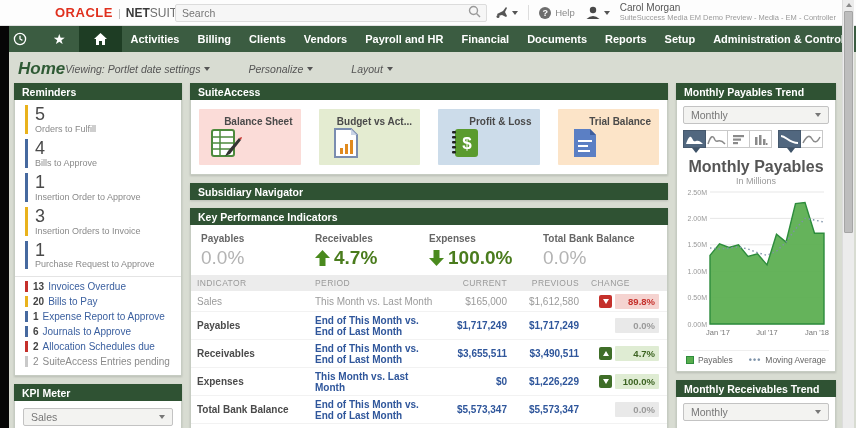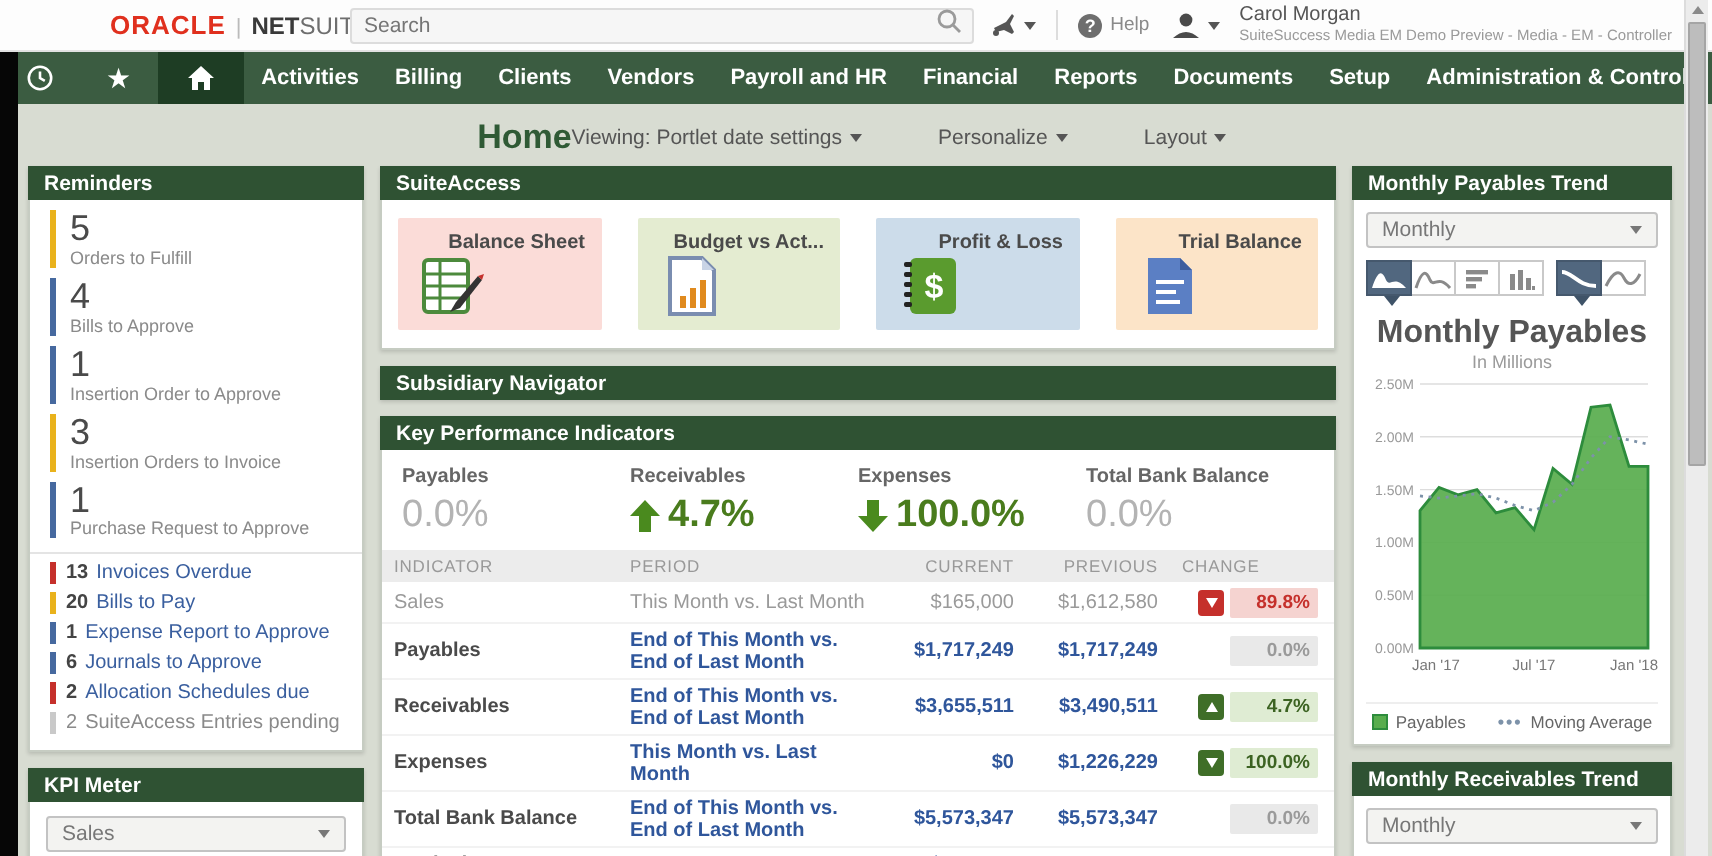--- a/index.html
+++ b/index.html
@@ -31,21 +31,21 @@
   .navbar { height:26px; background:#3b5c41; display:flex; align-items:stretch; color:#fff; }
   .nav-ico { display:flex; align-items:center; padding:0 13px; cursor:pointer; }
   .nav-home { background:#1e3d24; padding:0 14px; display:flex; align-items:center; }
   .nav-items { display:flex; align-items:stretch; list-style:none; }
   .nav-items li { display:flex; align-items:center; padding:0 9px; font-size:11px; font-weight:bold; cursor:pointer; white-space:nowrap; }
   .star { color:#fff; font-size:14px; }
 
   
   .main { position:relative; height:376px; }
   .blackstrip { position:absolute; left:0; top:-26px; bottom:0; width:9px; background:#060606; z-index:6; }
-  .page-head { display:flex; align-items:center; justify-content:center; padding:7px 22px 4px 18px; }
+  .page-head { display:flex; align-items:center; justify-content:flex-start; padding:7px 22px 4px 18px;font-style:italic; }
   .page-title { font-size:17px; font-weight:bold; color:#2f5a35; }
   .head-links { display:flex; gap:38px; }
   .head-link { font-size:10.5px; color:#555; display:flex; align-items:center; gap:4px; cursor:pointer; }
   .head-link .caret { border-top-color:#555; }
 
   .cols { display:flex; gap:8px; padding:0 0 0 14px; align-items:flex-start; }
   .col-left { width:168px; flex:none; }
   .col-mid { width:478px; flex:none; }
   .col-right { width:160px; flex:none; }
 
@@ -220,25 +220,25 @@
 
         <li>
           <span>Payroll and HR</span>
         </li>
 
         <li>
           <span>Financial</span>
         </li>
 
         <li>
+          <span>Documents</span>
+        </li>
+
+        <li>
           <span>Reports</span>
-        </li>
-
-        <li>
-          <span>Documents</span>
         </li>
 
         <li>
           <span>Setup</span>
         </li>
 
         <li>
           <span>Administration &amp; Controls</span>
         </li>
 

